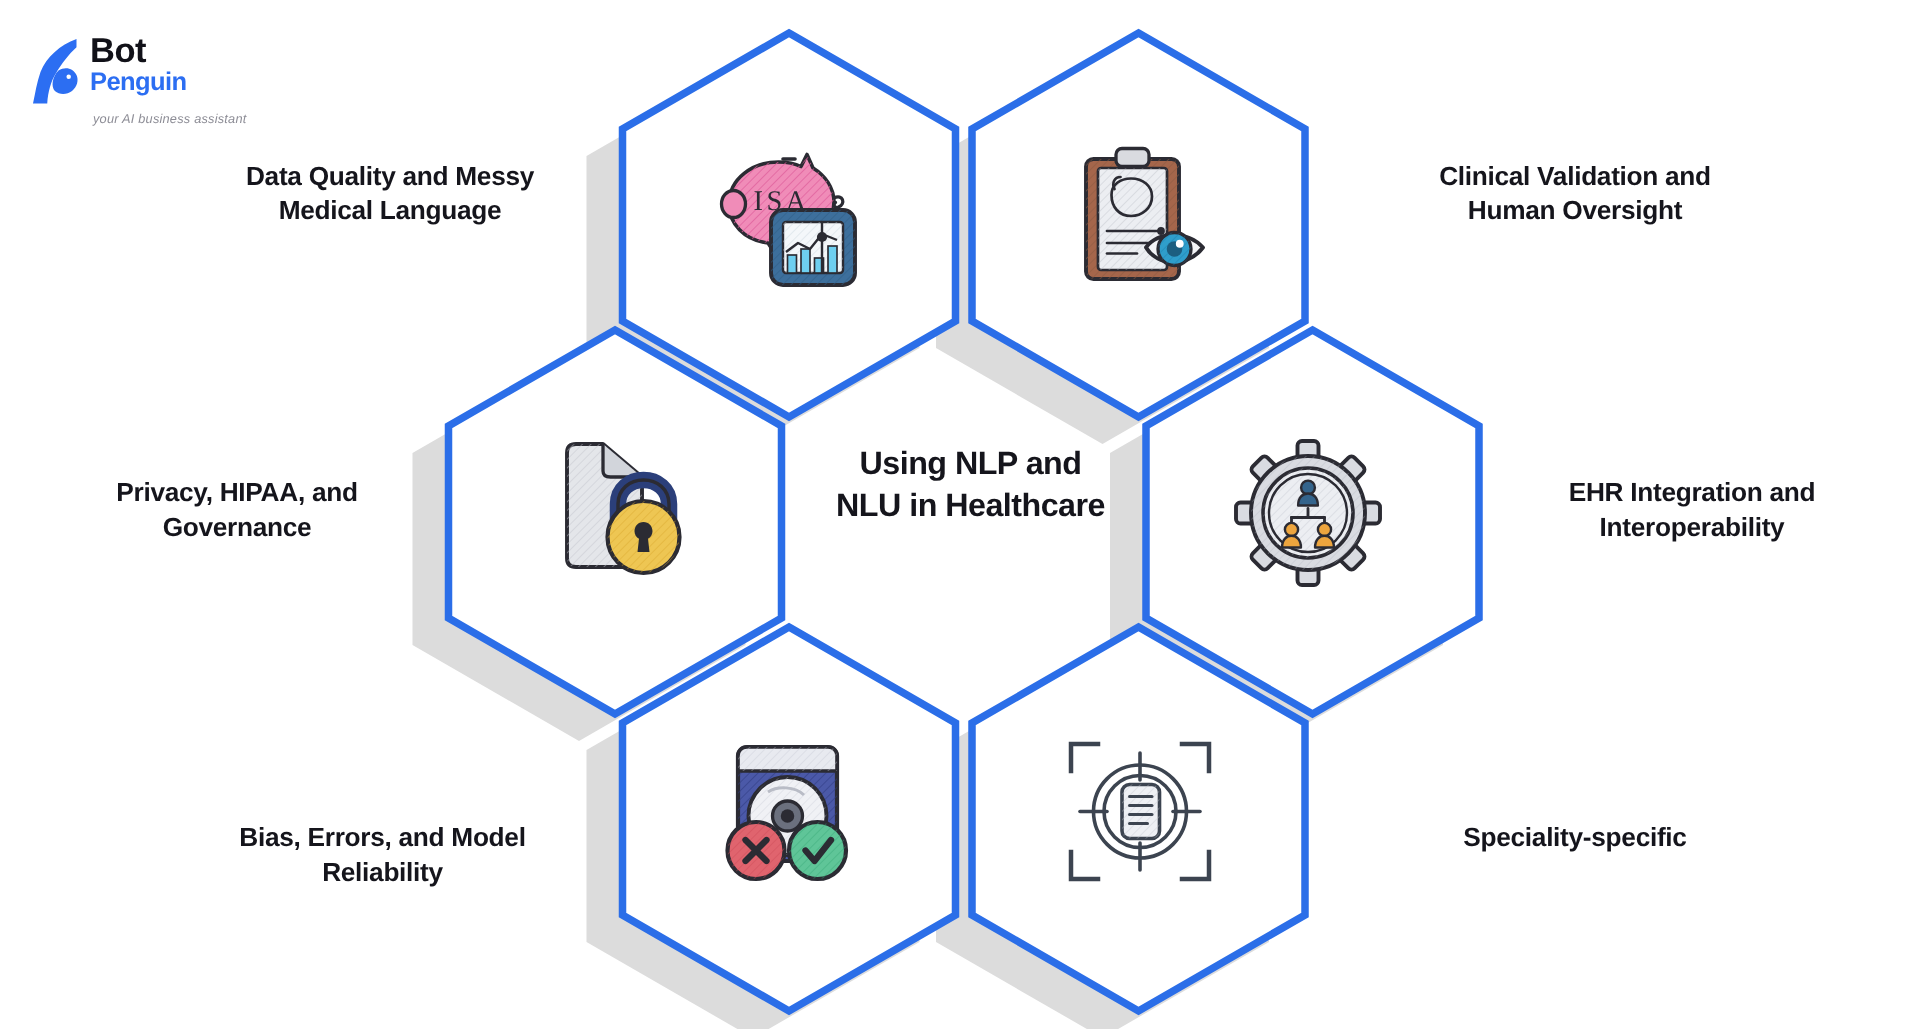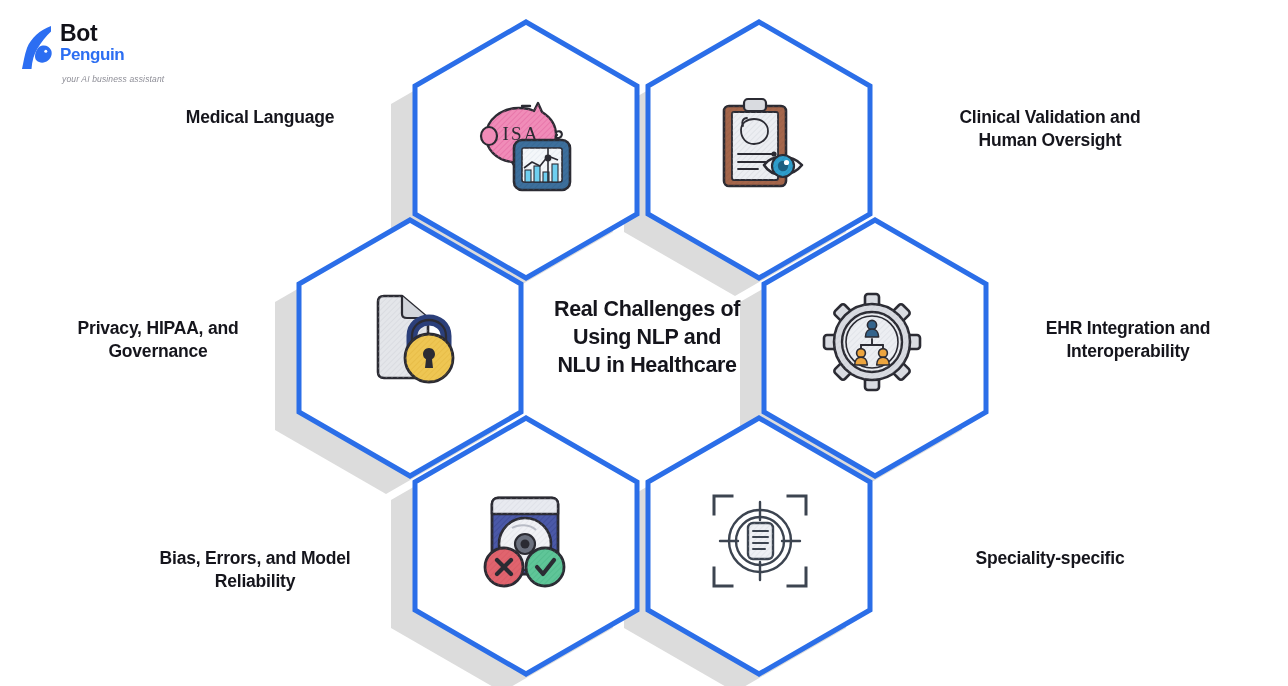--- a/index.html
+++ b/index.html
@@ -364,26 +364,26 @@
       <g stroke="#3c4450" stroke-width="2" stroke-linecap="round">
         <line x1="45" y1="41" x2="60" y2="41"></line>
         <line x1="45" y1="47" x2="60" y2="47"></line>
         <line x1="45" y1="53" x2="60" y2="53"></line>
         <line x1="45" y1="59" x2="57" y2="59"></line>
       </g>
     </svg>
   </div>
 
   <div class="center-title">
-    <div>Real Challenges of</div>
     <div>Using NLP and</div>
     <div>NLU in Healthcare</div>
   </div>
 
   <div class="label lbl-tl">
+    <div>Data Quality and Messy</div>
     <div>Medical Language</div>
   </div>
 
   <div class="label lbl-tr">
     <div>Clinical Validation and</div>
     <div>Human Oversight</div>
   </div>
 
   <div class="label lbl-ml">
     <div>Privacy, HIPAA, and</div>

